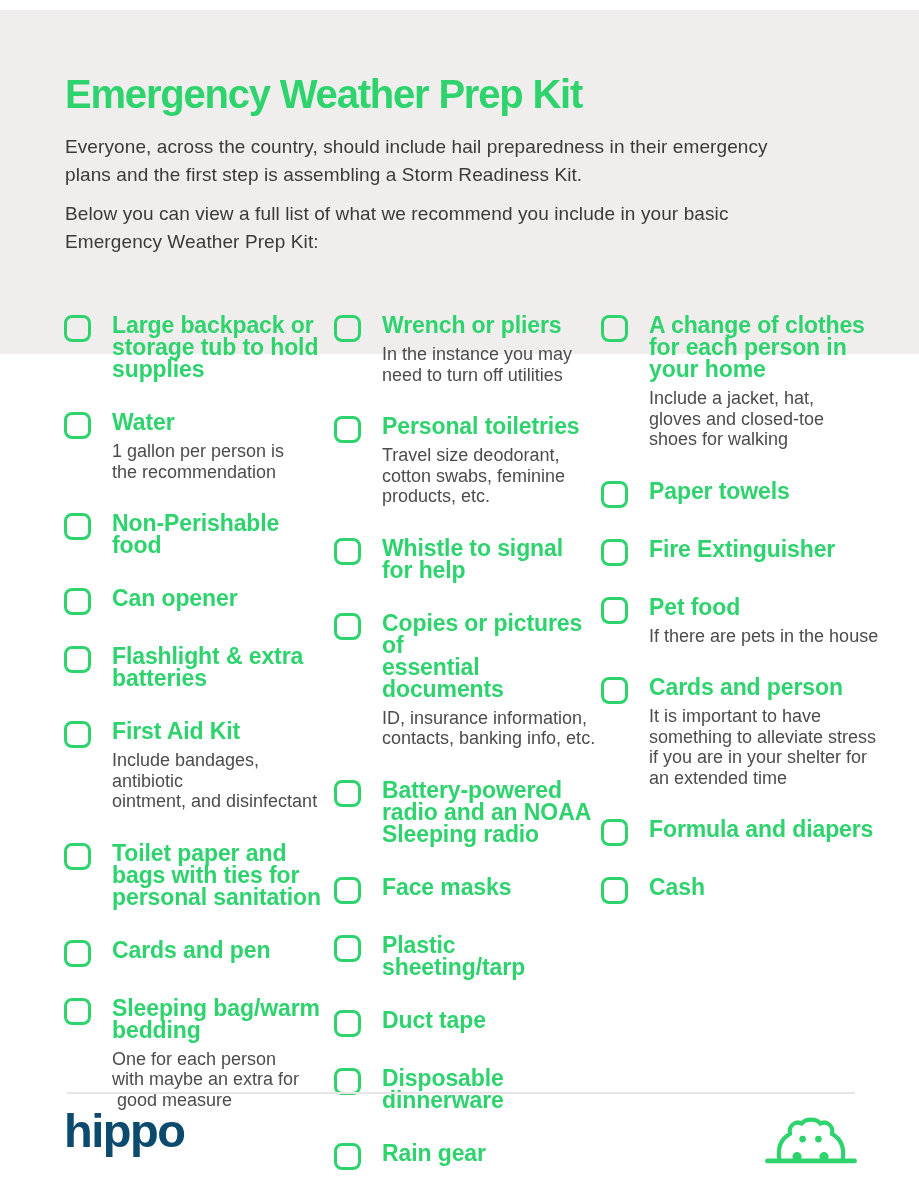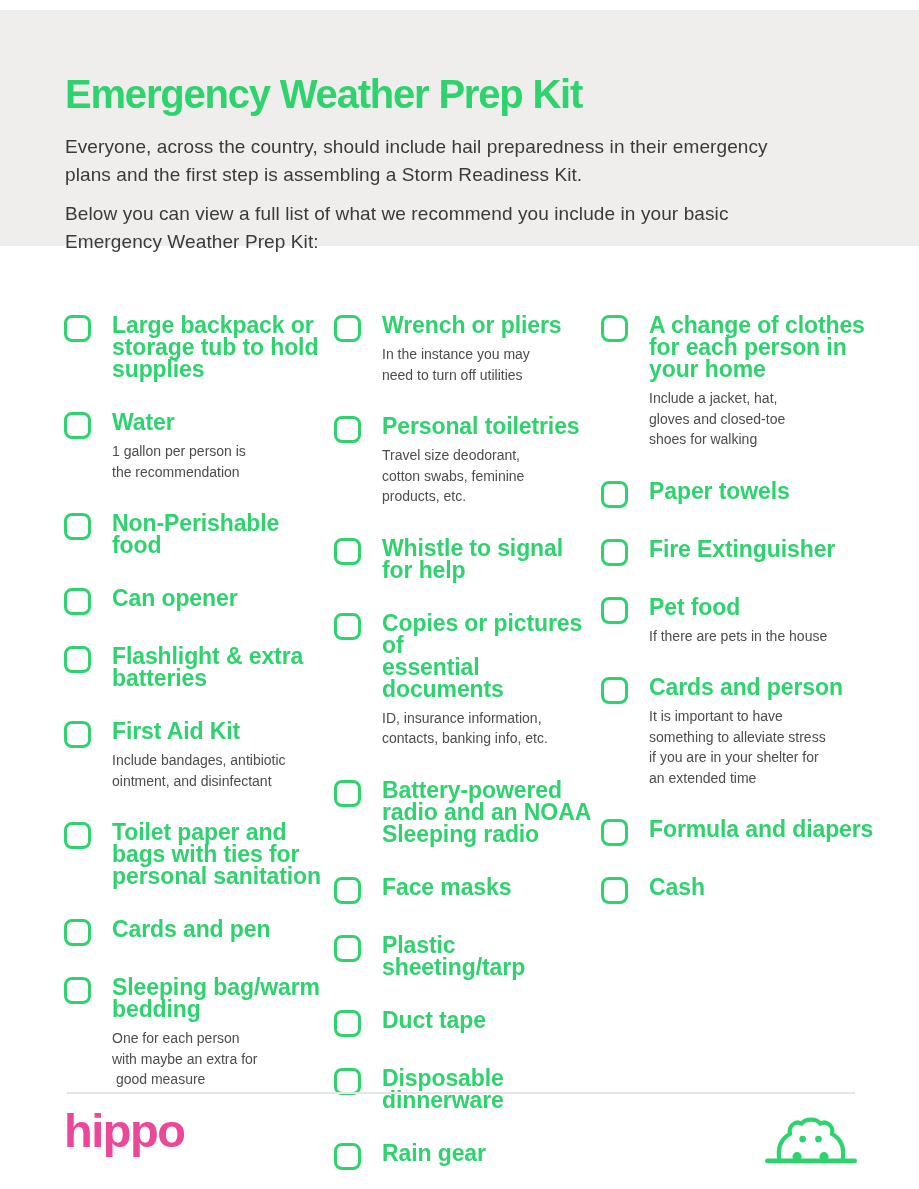--- a/index.html
+++ b/index.html
@@ -7,21 +7,21 @@
   body {
     width: 919px; height: 1189px;
     position: relative;
     background: #ffffff;
     font-family: "Liberation Sans", sans-serif;
     overflow: hidden;
   }
   .header-band {
     position: absolute;
     top: 10px; left: 0; right: 0;
-    height: 236px;
+    height: 344px;
     background: #efeeec;
     padding: 62px 64px 0 65px;
   }
   .page-title {
     color: #2fd36e;
     font-size: 40px;
     font-weight: 800;
     letter-spacing: -1.2px;
     line-height: 1.1;
   }
@@ -59,35 +59,35 @@
   .item-label {
     color: #2fd36e;
     font-size: 23px;
     font-weight: 700;
     line-height: 21.5px;
     white-space: pre-line;
     letter-spacing: -0.1px;
   }
   .item-desc {
     color: #4c4c4c;
-    font-size: 14px;
+    font-size: 18px;
     line-height: 20.5px;
     margin-top: 7px;
     white-space: pre-line;
   }
   .footer-divider {
     position: absolute;
     top: 1092px; left: 67px; right: 64px;
     height: 2px;
     background: #e7e6e4;
   }
   .brand-wordmark {
     position: absolute;
     left: 64px; top: 1103px;
-    color: #ec4899;
+    color: #0c4a6e;
     font-size: 47px;
     font-weight: 800;
     letter-spacing: -1.5px;
   }
   .mascot { position: absolute; right: 61px; top: 1114px; }
 </style>
 </head>
 <body>
 
 <div class="header-band">

